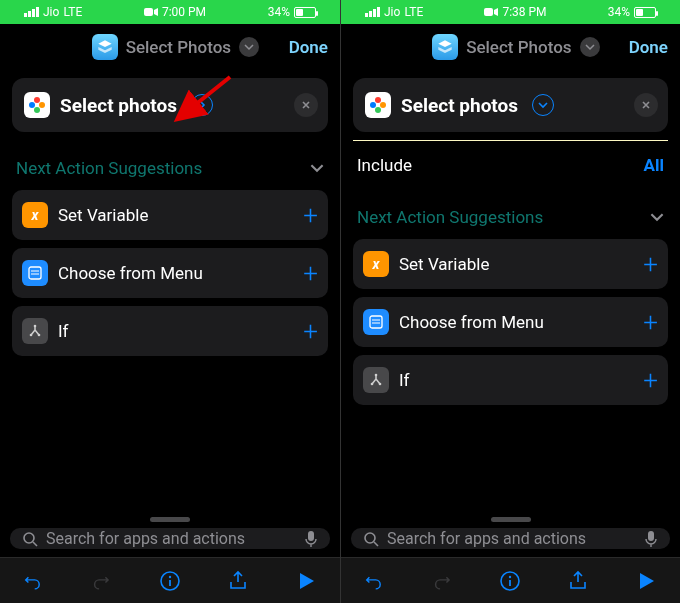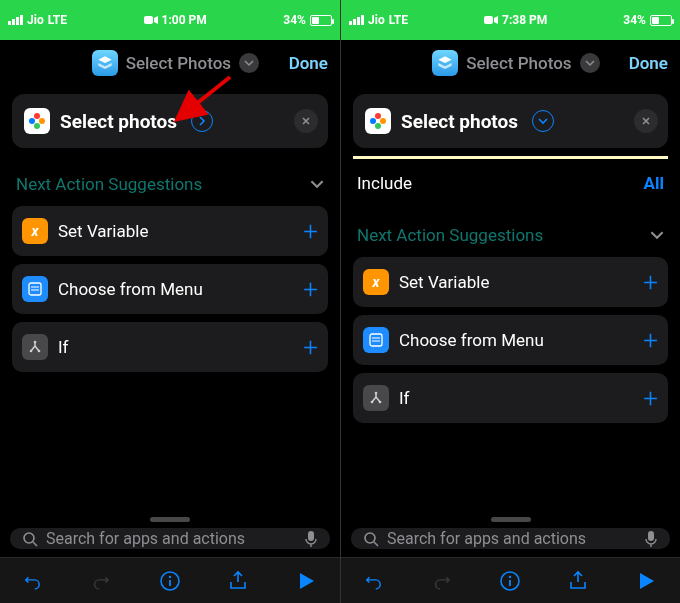--- a/index.html
+++ b/index.html
@@ -18,27 +18,27 @@
     color: #fff;
     display: flex;
     flex-direction: column;
     position: relative;
   }
   .phone + .phone { border-left: 1px solid #333; }
 
   
   .statusbar {
     background: #29d64b;
-    height: 40px;
+    height: 24px;
     display: flex;
     align-items: center;
     justify-content: space-between;
-    padding: 0 8px;
+    padding: 0 24px;
     font-size: 12px;
-    font-weight: 700;
+    font-weight: 400;
     color: #fff;
   }
   .statusbar .sb-left, .statusbar .sb-right, .statusbar .sb-center { display:flex; align-items:center; gap:4px; }
   .signal { display:inline-flex; gap:1px; align-items:flex-end; }
   .signal i { width:3px; background:#fff; display:inline-block; }
   .signal i:nth-child(1){height:4px;} .signal i:nth-child(2){height:6px;}
   .signal i:nth-child(3){height:8px;} .signal i:nth-child(4){height:10px;}
   .battery { display:inline-flex; align-items:center; gap:2px; }
   .batt-shell { width:22px; height:11px; border:1px solid #fff; border-radius:2px; position:relative; }
   .batt-shell::after { content:""; position:absolute; right:-3px; top:3px; width:2px; height:5px; background:#fff; border-radius:1px;}
@@ -93,21 +93,21 @@
   }
 
   
   .opt-group {
     margin: 0 12px;
     background:#000;
   }
   .opt-row {
     display:flex; align-items:center; justify-content:space-between;
     padding: 14px 4px;
-    border-top:3px solid #fef9c3;
+    border-top:1px solid #fef9c3;
     font-size:17px;
   }
   .opt-row.redbox {
     border:3px solid #e40000;
     border-radius:4px;
     padding: 10px 8px 10px 4px;
     margin-top:-1px;
   }
   .link-blue { color:#0a84ff; font-size:17px;font-weight:bold; }
   .switch {
@@ -193,21 +193,21 @@
           <i></i>
         </span>
       <span>Jio</span>
       <span>LTE</span>
     </div>
     <div class="sb-center">
       <svg width="14" height="10" viewBox="0 0 14 10">
           <rect x="0" y="1" width="9" height="8" rx="2" fill="#fff"></rect>
           <path d="M10 3 L14 1 L14 9 L10 7 Z" fill="#fff"></path>
         </svg>
-      <span>1:00 PM</span>
+      <span>7:00 PM</span>
     </div>
     <div class="sb-right">
       <span>34%</span>
       <span class="battery">
           <span class="batt-shell">
             <span class="batt-fill"></span>
           </span>
         </span>
     </div>
   </div>

